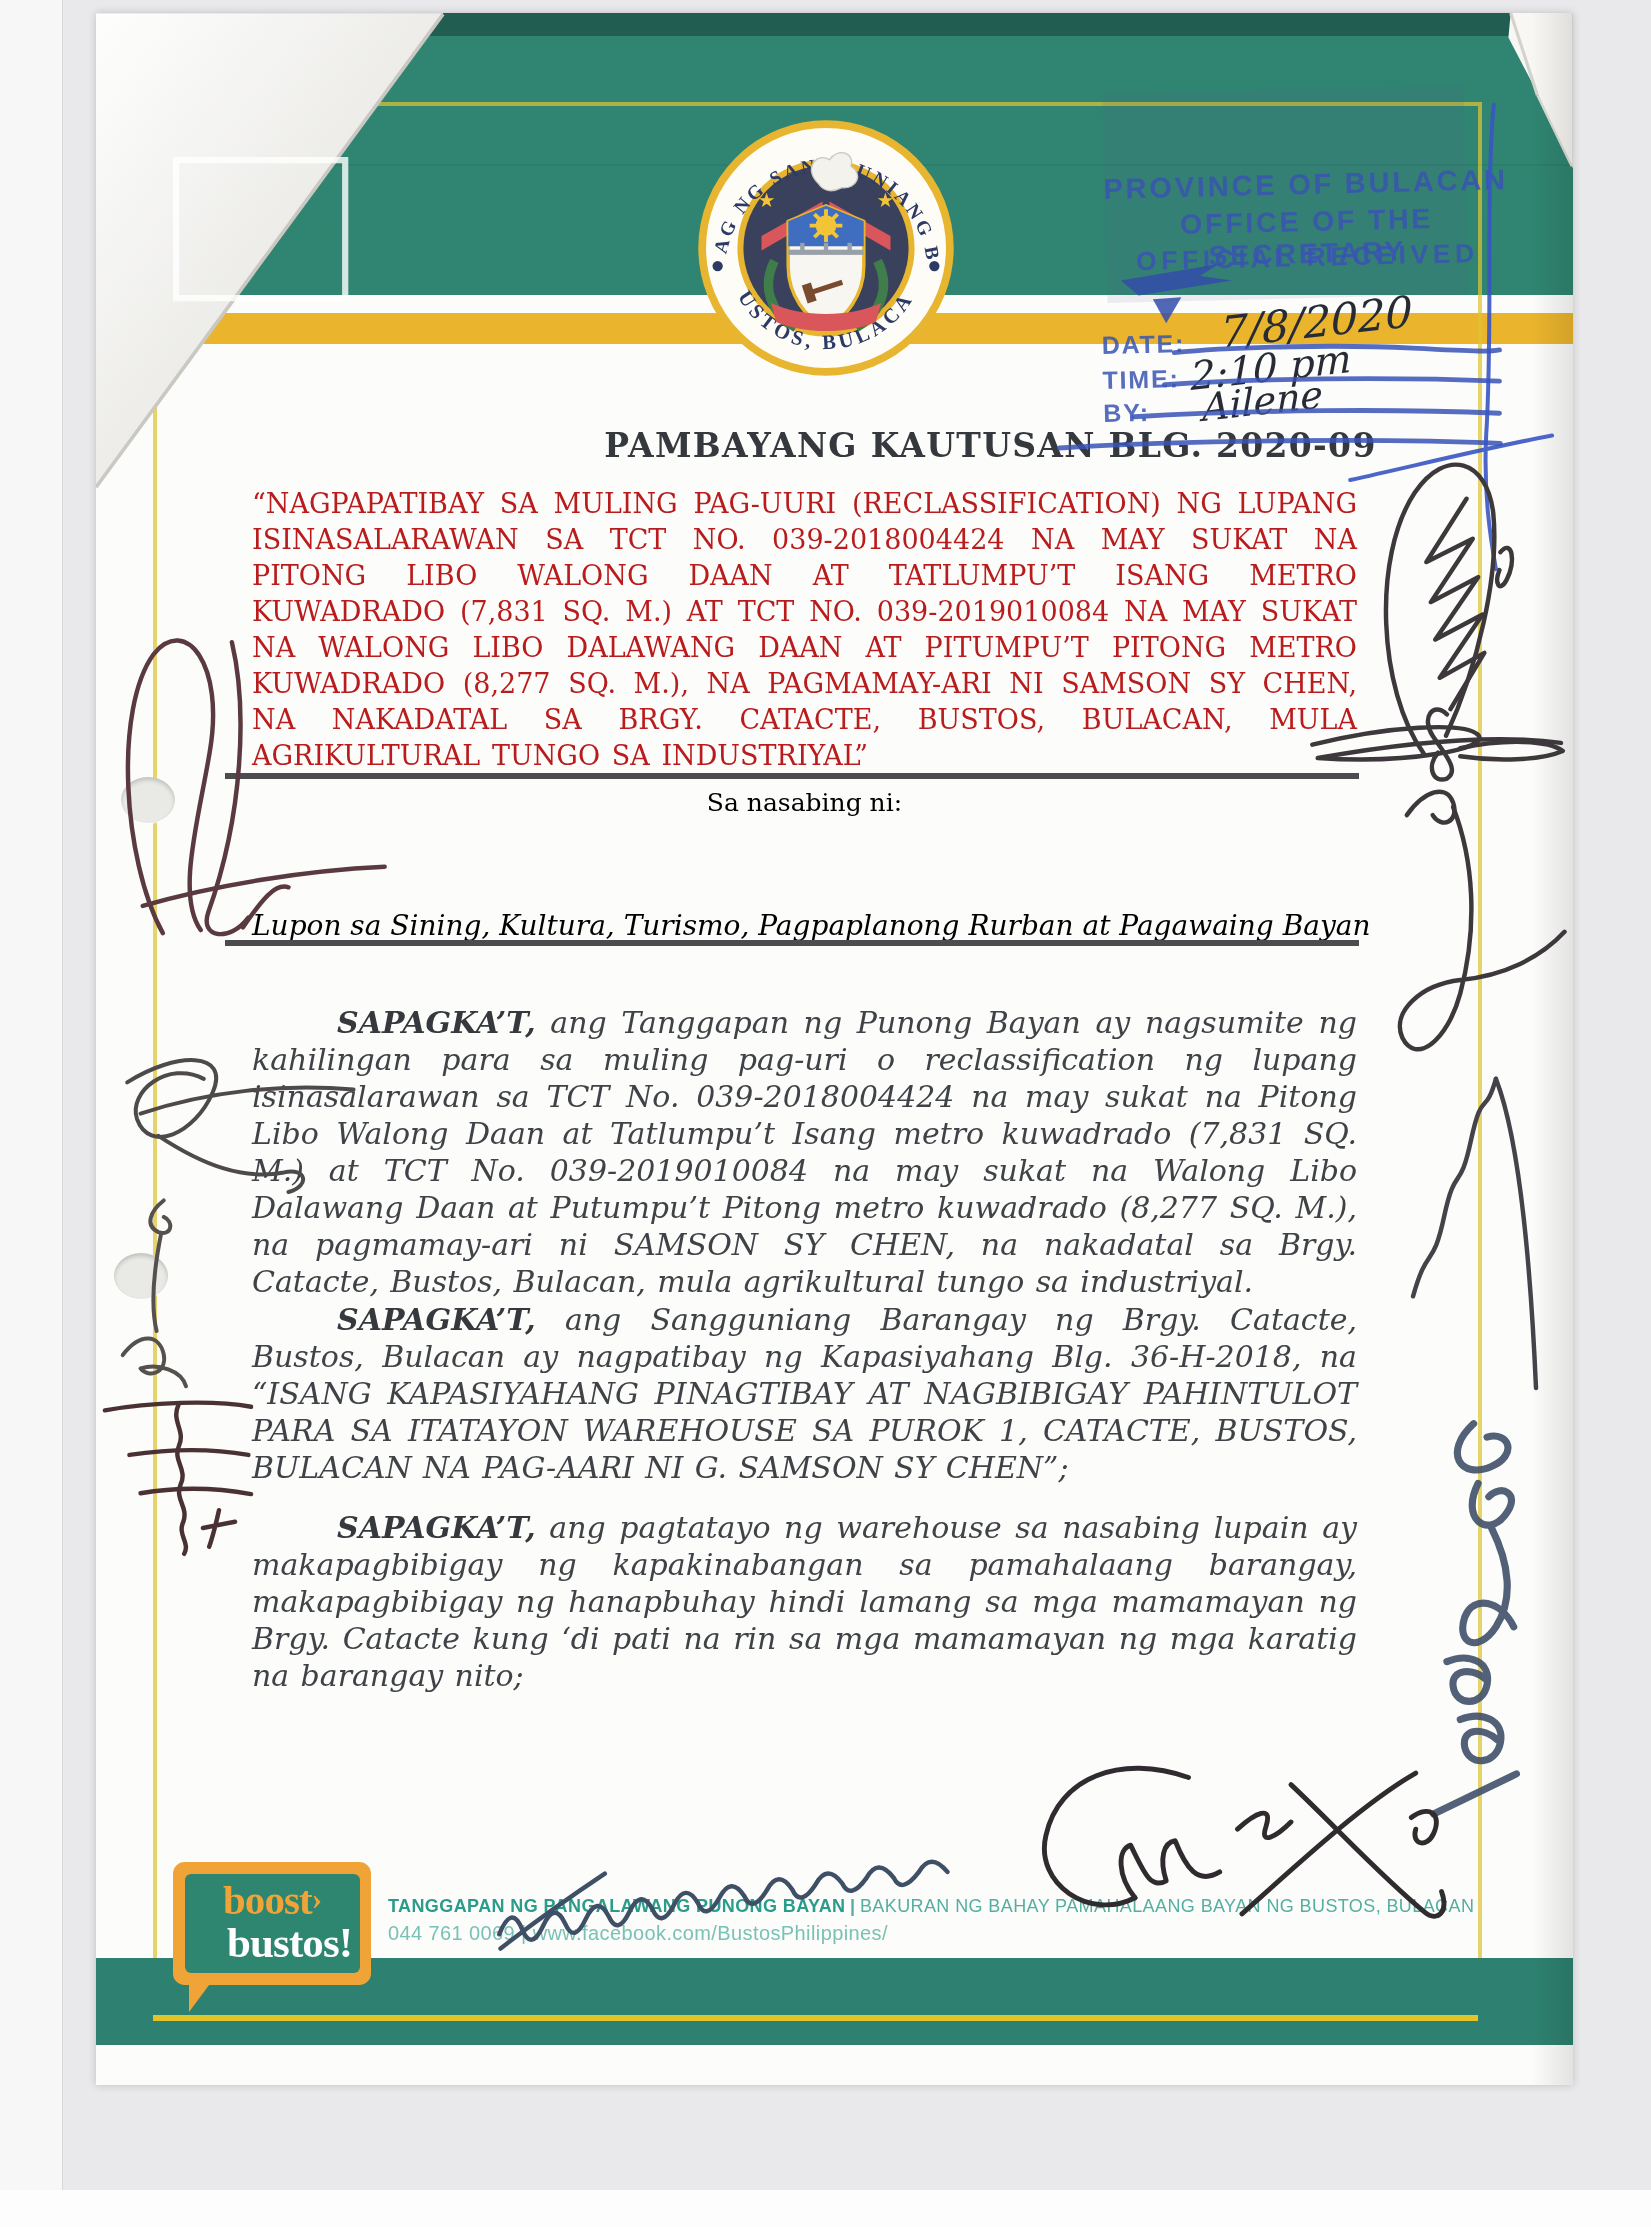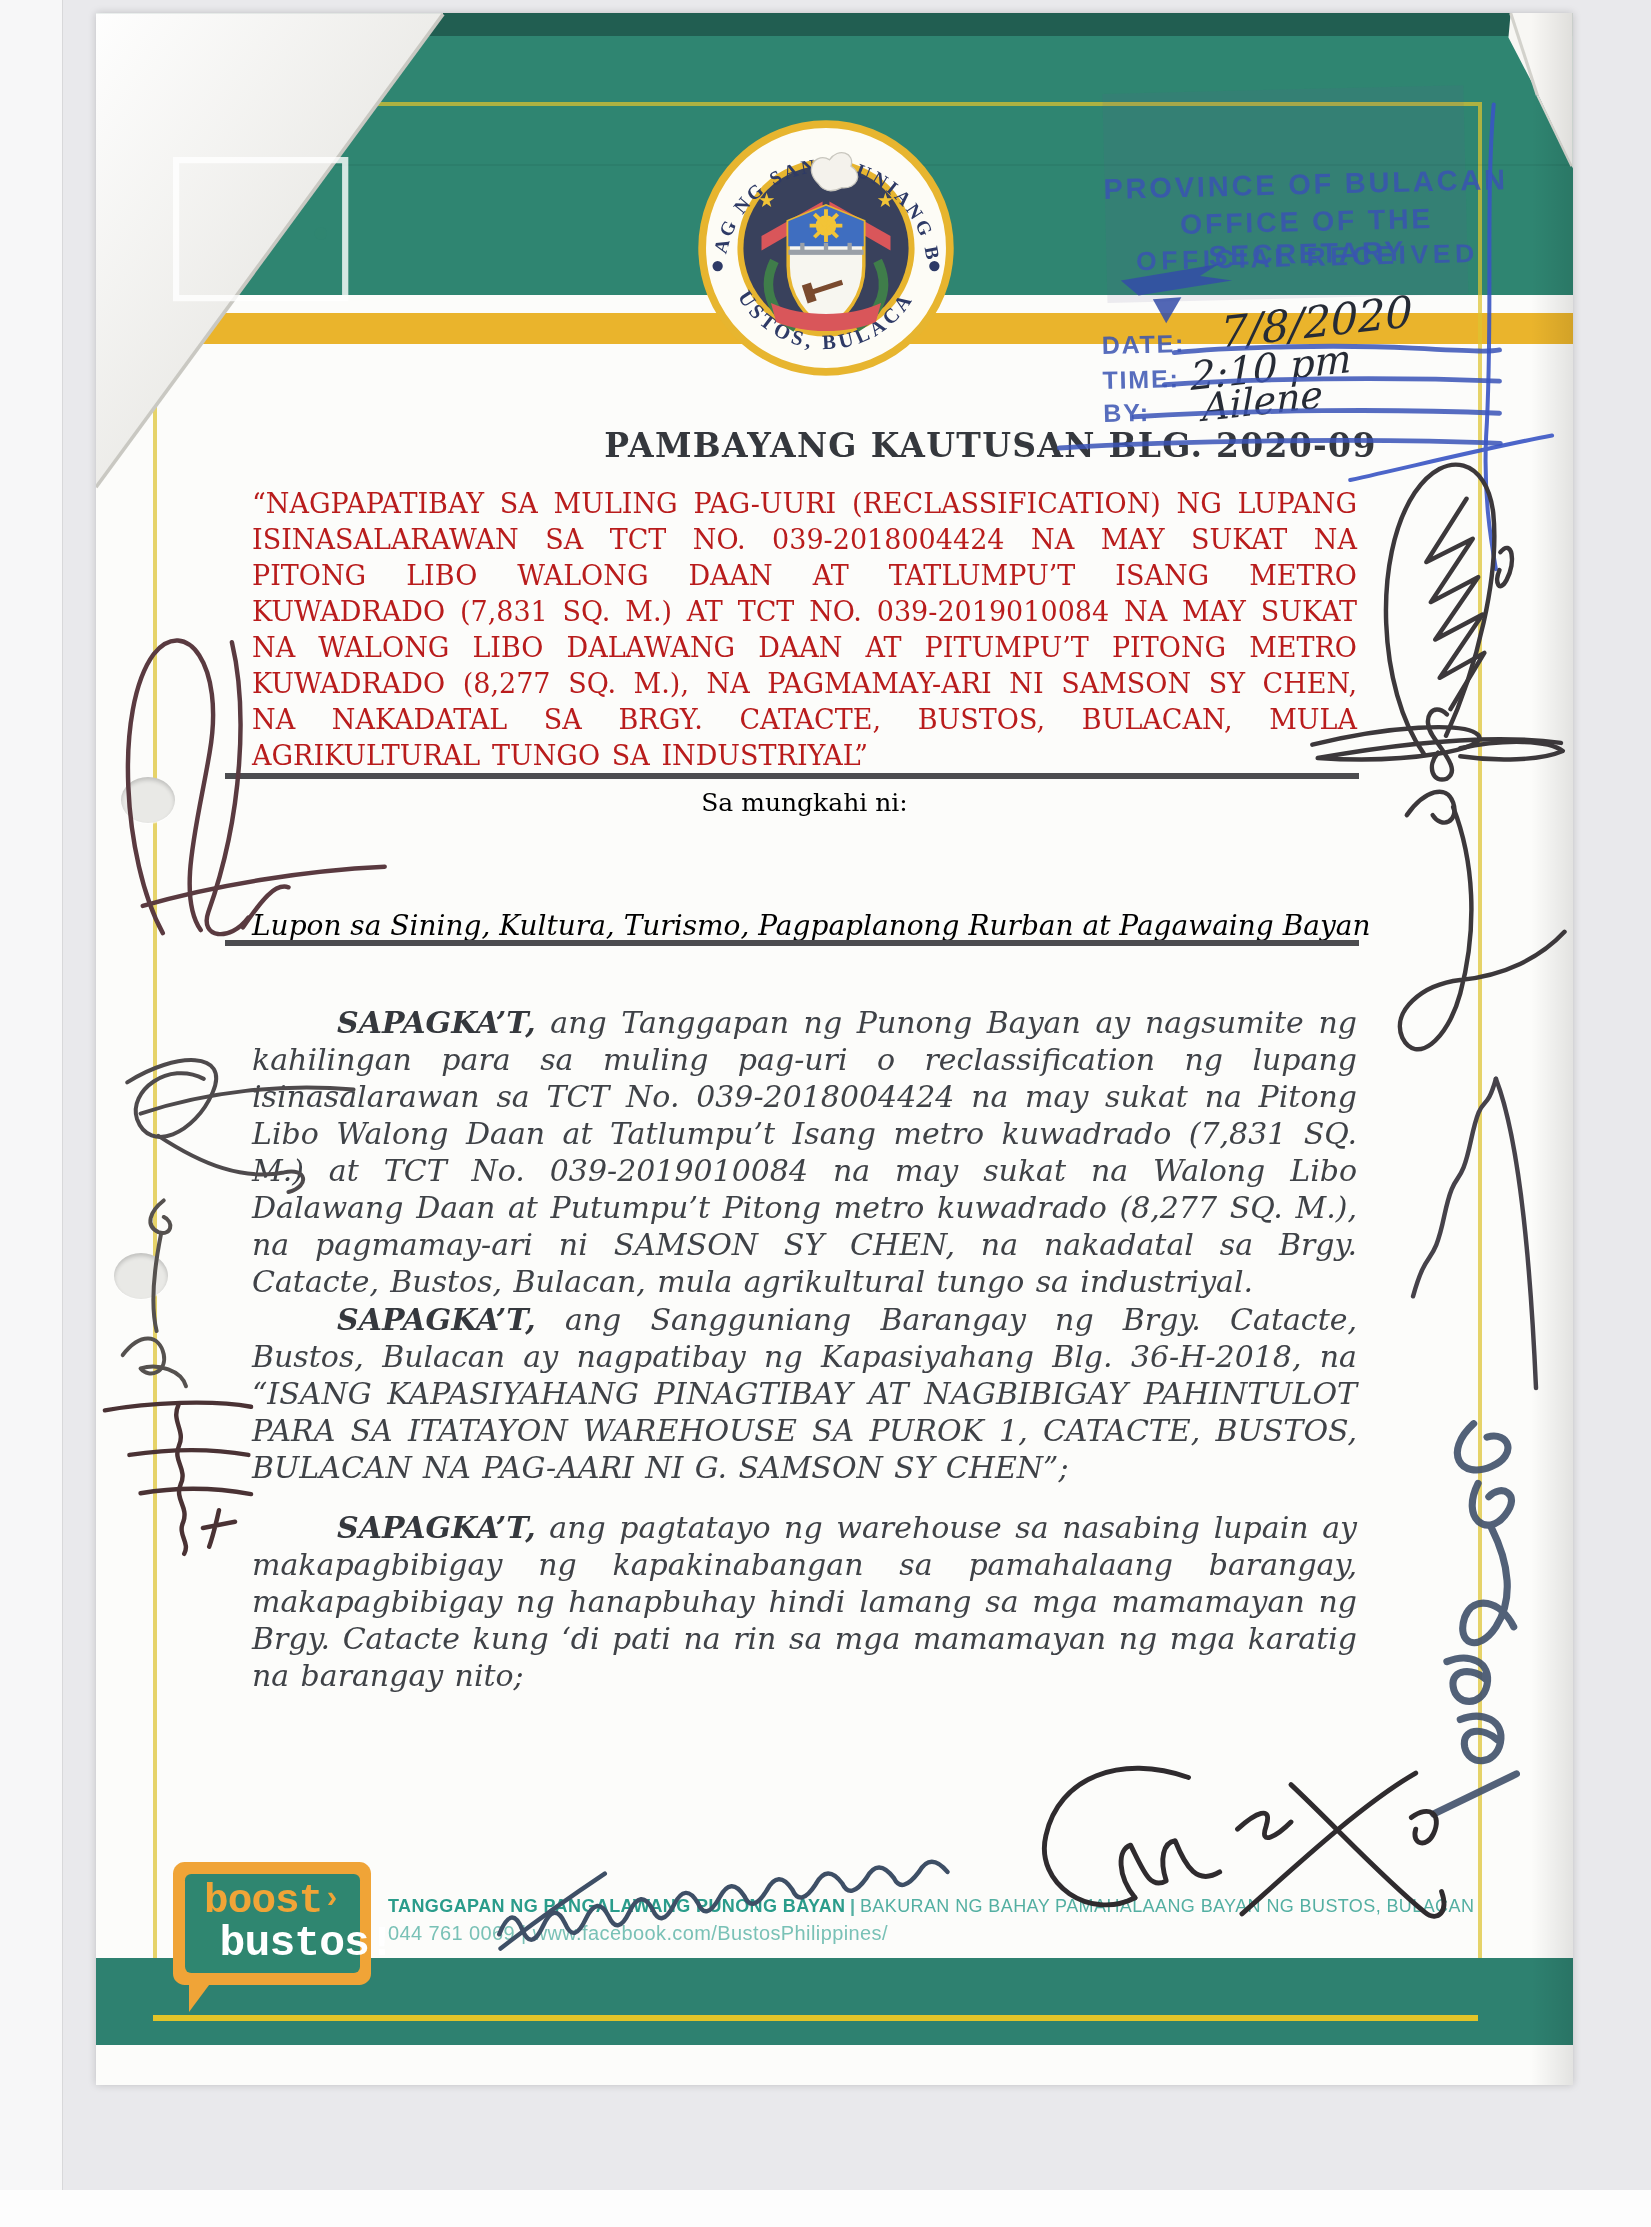--- a/index.html
+++ b/index.html
@@ -63,21 +63,21 @@
   .clause{position:absolute;left:156px;width:1105px;text-align:justify;font-size:30px;
     line-height:37px;text-indent:85px;color:#3f4247;word-spacing:1.8px;font-style:italic;}
   .clause b{color:#35383d;}
   .c1{top:961px;} .c2{top:1258px;} .c3{top:1466px;} .c4{top:1650px;}
   
   .logo{position:absolute;left:77px;top:1849px;width:198px;height:123px;}
   .logo .bubble{position:absolute;left:0;top:0;width:198px;height:123px;background:#f0a437;border-radius:11.6px;}
   .logo .tail{position:absolute;left:16px;top:115px;width:0;height:0;
     border-left:26px solid #f0a437;border-bottom:35px solid transparent;}
   .logo .inner{position:absolute;left:11.6px;top:11.6px;width:175px;height:99px;background:#2f8670;
-    border-radius:6.2px;text-align:center;font-family:Liberation Mono, monospace;font-weight:bold;}
+    border-radius:6.2px;text-align:center;font-family:Liberation Serif, serif;font-weight:bold;}
   .logo .t1{display:block;margin-top:3.6px;font-size:41px;line-height:41px;color:#f0a437;letter-spacing:-0.9px;}
   .logo .t1 .arr{font-size:31px;vertical-align:4.5px;}
   .logo .t2{display:block;font-size:43px;line-height:45px;color:#ffffff;letter-spacing:-0.9px;margin-left:35px;}
   .f-office{position:absolute;left:292px;top:1883px;width:1158px;font-family:"Liberation Sans",sans-serif;
     font-size:18px;letter-spacing:0.4px;white-space:nowrap;}
   .f-office .b{font-weight:bold;color:#2a9c8b;}
   .f-office .sep{color:#53afa2;font-weight:bold;padding:0 4.5px;}
   .f-office .a{color:#53afa2;}
   .f-contact{position:absolute;left:292px;top:1909px;font-family:"Liberation Sans",sans-serif;
     font-size:20px;color:#79c1b6;letter-spacing:0.4px;}
@@ -174,21 +174,21 @@
     <div class="f-label ft">TIME:</div>
     <div class="f-label fb">BY:</div>
     <div class="hand hv-date">7/8/2020</div>
     <div class="hand hv-time">2:10 pm</div>
     <div class="hand hv-by">Ailene</div>
   </div>
 
   <div class="content doc-title" style="position:absolute">PAMBAYANG KAUTUSAN BLG. 2020-09</div>
   <div class="content subject" style="position:absolute">“NAGPAPATIBAY SA MULING PAG-UURI (RECLASSIFICATION) NG LUPANG ISINASALARAWAN SA TCT NO. 039-2018004424 NA MAY SUKAT NA PITONG LIBO WALONG DAAN AT TATLUMPU’T ISANG METRO KUWADRADO (7,831 SQ. M.) AT TCT NO. 039-2019010084 NA MAY SUKAT NA WALONG LIBO DALAWANG DAAN AT PITUMPU’T PITONG METRO KUWADRADO (8,277 SQ. M.), NA PAGMAMAY-ARI NI SAMSON SY CHEN, NA NAKADATAL SA BRGY. CATACTE, BUSTOS, BULACAN, MULA AGRIKULTURAL TUNGO SA INDUSTRIYAL”</div>
   <div class="rule r1"></div>
-  <div class="center-line mungkahi">Sa mungkahi ni:</div>
+  <div class="center-line mungkahi">Sa nasabing ni:</div>
   <div class="center-line pcomm">Lupon sa Sining, Kultura, Turismo, Pagpaplanong Rurban at Pagawaing Bayan</div>
   <div class="rule r2"></div>
 
   <p class="clause c1"><b>SAPAGKA’T,</b><span> ang Tanggapan ng Punong Bayan ay nagsumite ng kahilingan para sa muling pag-uri o reclassification ng lupang isinasalarawan sa TCT No. 039-2018004424 na may sukat na Pitong Libo Walong Daan at Tatlumpu’t Isang metro kuwadrado (7,831 SQ. M.) at TCT No. 039-2019010084 na may sukat na Walong Libo Dalawang Daan at Putumpu’t Pitong metro kuwadrado (8,277 SQ. M.), na pagmamay-ari ni SAMSON SY CHEN, na nakadatal sa Brgy. Catacte, Bustos, Bulacan, mula agrikultural tungo sa industriyal.</span></p>
   <p class="clause c2"><b>SAPAGKA’T,</b><span> ang Sangguniang Barangay ng Brgy. Catacte, Bustos, Bulacan ay nagpatibay ng Kapasiyahang Blg. 36-H-2018, na “ISANG KAPASIYAHANG PINAGTIBAY AT NAGBIBIGAY PAHINTULOT PARA SA ITATAYON WAREHOUSE SA PUROK 1, CATACTE, BUSTOS, BULACAN NA PAG-AARI NI G. SAMSON SY CHEN”;</span></p>
   <p class="clause c3"><b>SAPAGKA’T,</b><span> ang pagtatayo ng warehouse sa nasabing lupain ay makapagbibigay ng kapakinabangan sa pamahalaang barangay, makapagbibigay ng hanapbuhay hindi lamang sa mga mamamayan ng Brgy. Catacte kung ‘di pati na rin sa mga mamamayan ng mga karatig na barangay nito;</span></p>
 
   <div class="logo">
     <div class="bubble"></div>
     <div class="tail"></div>

